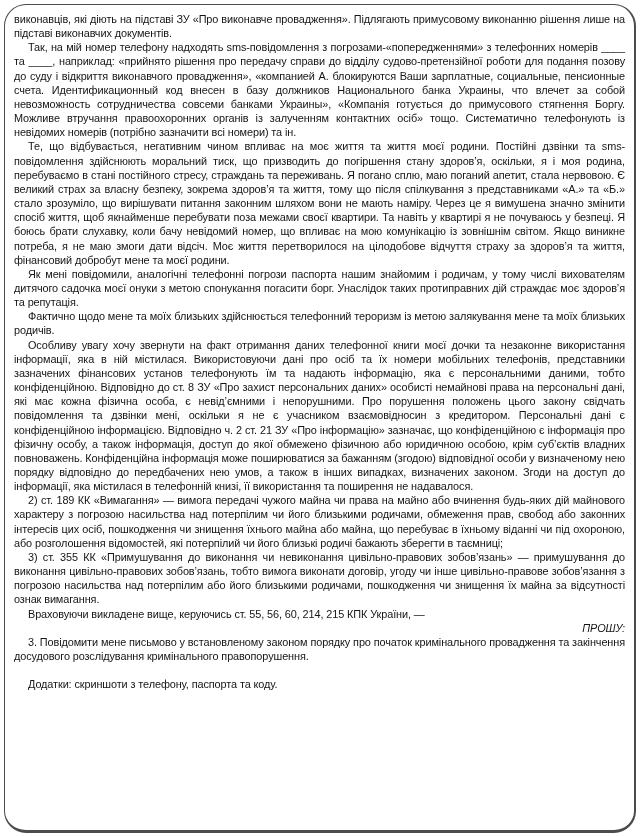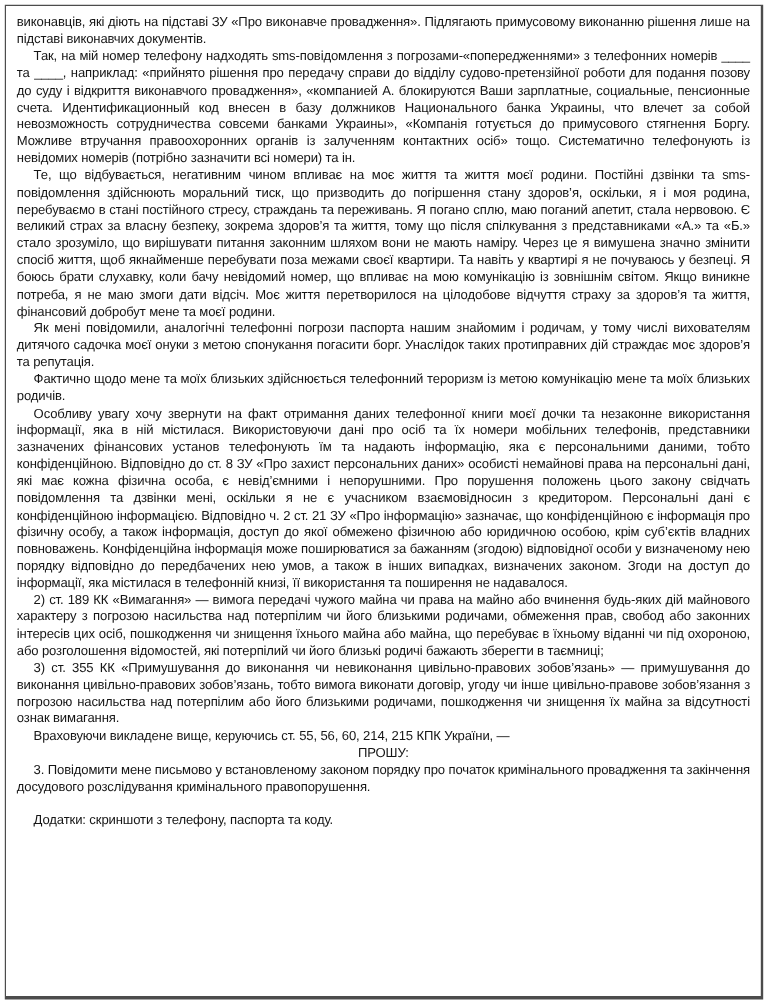--- a/index.html
+++ b/index.html
@@ -19,59 +19,61 @@
     position: absolute;
     left: 4px;
     top: 4px;
     right: 4px;
     bottom: 3px;
     border-style: solid;
     border-color: #4c4c4c;
     border-width: 1px 2px 3px 1px;
     box-sizing: border-box;
     display: flex;
+    border-radius: 22px;
   }
   .content {
     flex: 1;
     display: flex;
     flex-direction: column;
     padding: 7px 9px 8px 9px;
     overflow: hidden;
     font-size: 10.9px;
     line-height: 14.15px;
     color: #151515;
     letter-spacing: -0.1px;
   }
   .content p {
     margin: 0;
     text-align: justify;
   }
   .content p.indent {
     text-indent: 14px;
   }
   .content p.center {
-    text-align: center;
+    text-align: right;
     text-indent: 0;
+    font-style: italic;
   }
   .gap-top {
     margin-top: 14.15px !important;
   }
 </style>
 </head>
 <body>
 
 <div class="page">
   <div class="frame">
     <div class="content">
 
       <p>виконавців, які діють на підставі ЗУ «Про виконавче провадження». Підлягають примусовому виконанню рішення лише на підставі виконавчих документів.</p>
       <p class="indent">Так, на мій номер телефону надходять sms-повідомлення з погрозами-«попередженнями» з телефонних номерів ____ та ____, наприклад: «прийнято рішення про передачу справи до відділу судово-претензійної роботи для подання позову до суду і відкриття виконавчого провадження», «компанией А. блокируются Ваши зарплатные, социальные, пенсионные счета. Идентификационный код внесен в базу должников Национального банка Украины, что влечет за собой невозможность сотрудничества совсеми банками Украины», «Компанія готується до примусового стягнення Боргу. Можливе втручання правоохоронних органів із залученням контактних осіб» тощо. Систематично телефонують із невідомих номерів (потрібно зазначити всі номери) та ін.</p>
       <p class="indent">Те, що відбувається, негативним чином впливає на моє життя та життя моєї родини. Постійні дзвінки та sms-повідомлення здійснюють моральний тиск, що призводить до погіршення стану здоров’я, оскільки, я і моя родина, перебуваємо в стані постійного стресу, страждань та переживань. Я погано сплю, маю поганий апетит, стала нервовою. Є великий страх за власну безпеку, зокрема здоров’я та життя, тому що після спілкування з представниками «А.» та «Б.» стало зрозуміло, що вирішувати питання законним шляхом вони не мають наміру. Через це я вимушена значно змінити спосіб життя, щоб якнайменше перебувати поза межами своєї квартири. Та навіть у квартирі я не почуваюсь у безпеці. Я боюсь брати слухавку, коли бачу невідомий номер, що впливає на мою комунікацію із зовнішнім світом. Якщо виникне потреба, я не маю змоги дати відсіч. Моє життя перетворилося на цілодобове відчуття страху за здоров’я та життя, фінансовий добробут мене та моєї родини.</p>
       <p class="indent">Як мені повідомили, аналогічні телефонні погрози паспорта нашим знайомим і родичам, у тому числі вихователям дитячого садочка моєї онуки з метою спонукання погасити борг. Унаслідок таких протиправних дій страждає моє здоров’я та репутація.</p>
-      <p class="indent">Фактично щодо мене та моїх близьких здійснюється телефонний тероризм із метою комунікацію мене та моїх близьких родичів.</p>
+      <p class="indent">Фактично щодо мене та моїх близьких здійснюється телефонний тероризм із метою залякування мене та моїх близьких родичів.</p>
       <p class="indent">Особливу увагу хочу звернути на факт отримання даних телефонної книги моєї дочки та незаконне використання інформації, яка в ній містилася. Використовуючи дані про осіб та їх номери мобільних телефонів, представники зазначених фінансових установ телефонують їм та надають інформацію, яка є персональними даними, тобто конфіденційною. Відповідно до ст. 8 ЗУ «Про захист персональних даних» особисті немайнові права на персональні дані, які має кожна фізична особа, є невід’ємними і непорушними. Про порушення положень цього закону свідчать повідомлення та дзвінки мені, оскільки я не є учасником взаємовідносин з кредитором. Персональні дані є конфіденційною інформацією. Відповідно ч. 2 ст. 21 ЗУ «Про інформацію» зазначає, що конфіденційною є інформація про фізичну особу, а також інформація, доступ до якої обмежено фізичною або юридичною особою, крім суб’єктів владних повноважень. Конфіденційна інформація може поширюватися за бажанням (згодою) відповідної особи у визначеному нею порядку відповідно до передбачених нею умов, а також в інших випадках, визначених законом. Згоди на доступ до інформації, яка містилася в телефонній книзі, її використання та поширення не надавалося.</p>
       <p class="indent">2) ст. 189 КК «Вимагання» — вимога передачі чужого майна чи права на майно або вчинення будь-яких дій майнового характеру з погрозою насильства над потерпілим чи його близькими родичами, обмеження прав, свобод або законних інтересів цих осіб, пошкодження чи знищення їхнього майна або майна, що перебуває в їхньому віданні чи під охороною, або розголошення відомостей, які потерпілий чи його близькі родичі бажають зберегти в таємниці;</p>
       <p class="indent">3) ст. 355 КК «Примушування до виконання чи невиконання цивільно-правових зобов’язань» — примушування до виконання цивільно-правових зобов’язань, тобто вимога виконати договір, угоду чи інше цивільно-правове зобов’язання з погрозою насильства над потерпілим або його близькими родичами, пошкодження чи знищення їх майна за відсутності ознак вимагання.</p>
       <p class="indent">Враховуючи викладене вище, керуючись ст. 55, 56, 60, 214, 215 КПК України, —</p>
 
       <p class="center">ПРОШУ:</p>
 
       <p class="indent">3. Повідомити мене письмово у встановленому законом порядку про початок кримінального провадження та закінчення досудового розслідування кримінального правопорушення.</p>
 
       <p class="indent gap-top">Додатки: скриншоти з телефону, паспорта та коду.</p>

